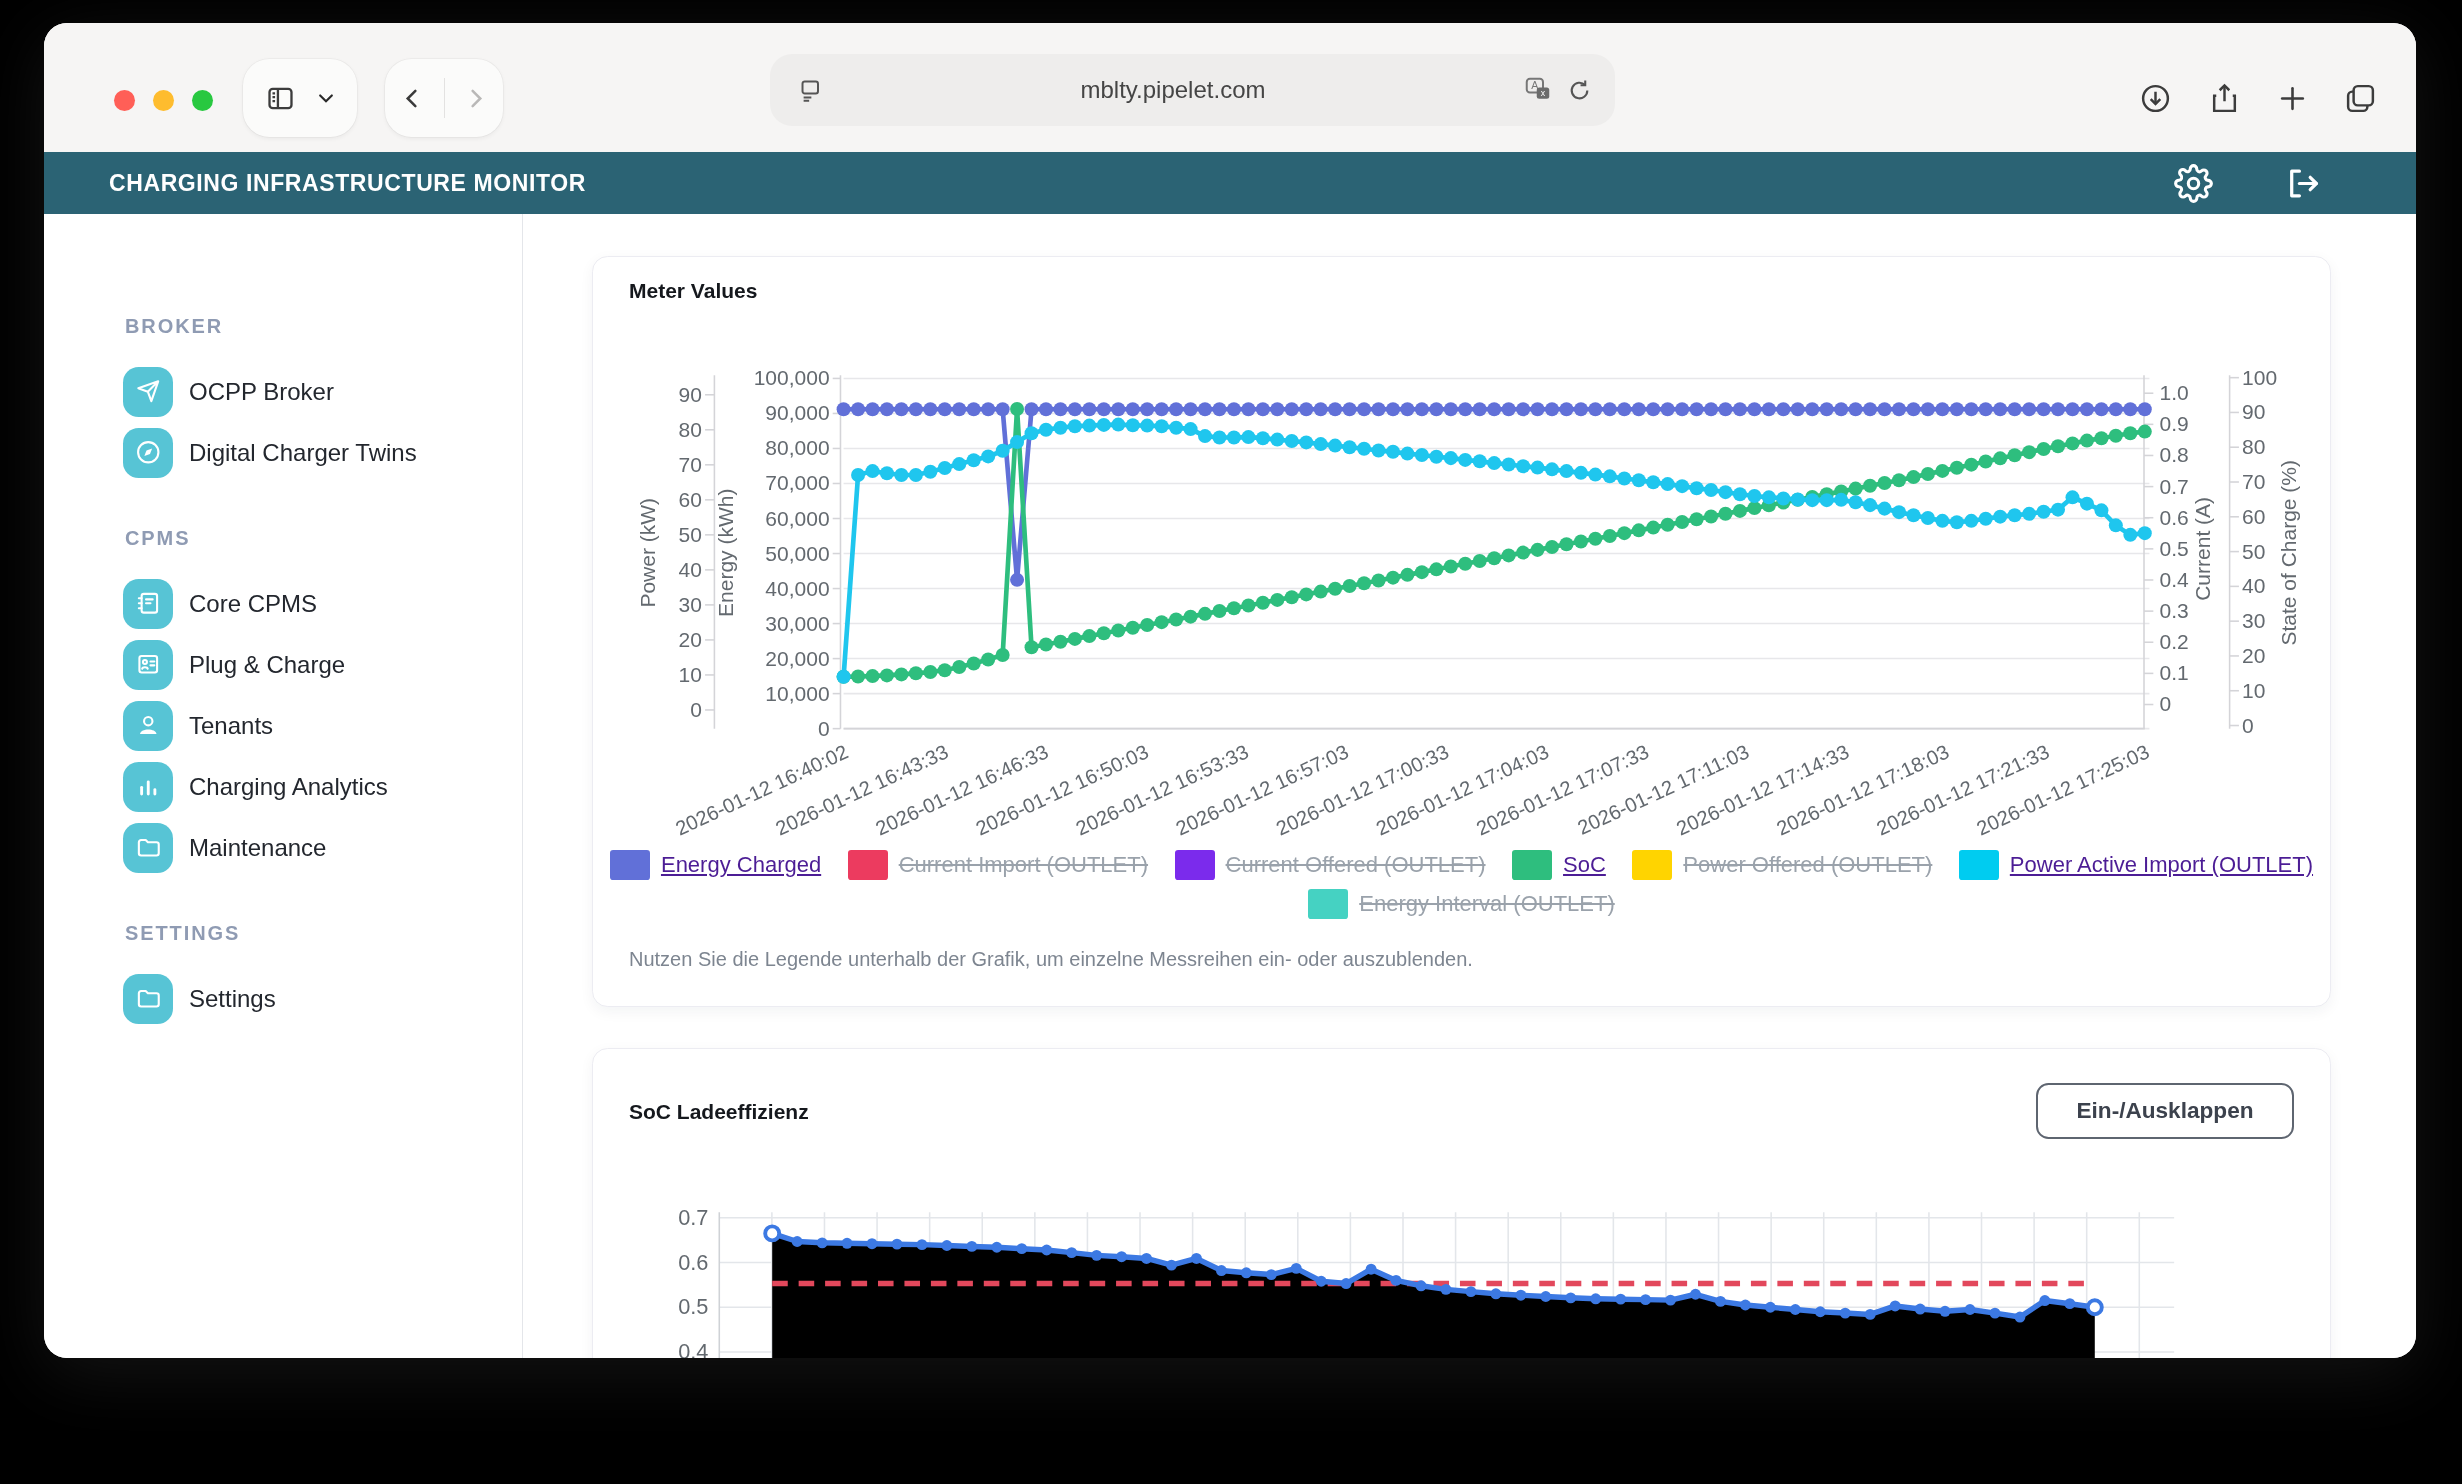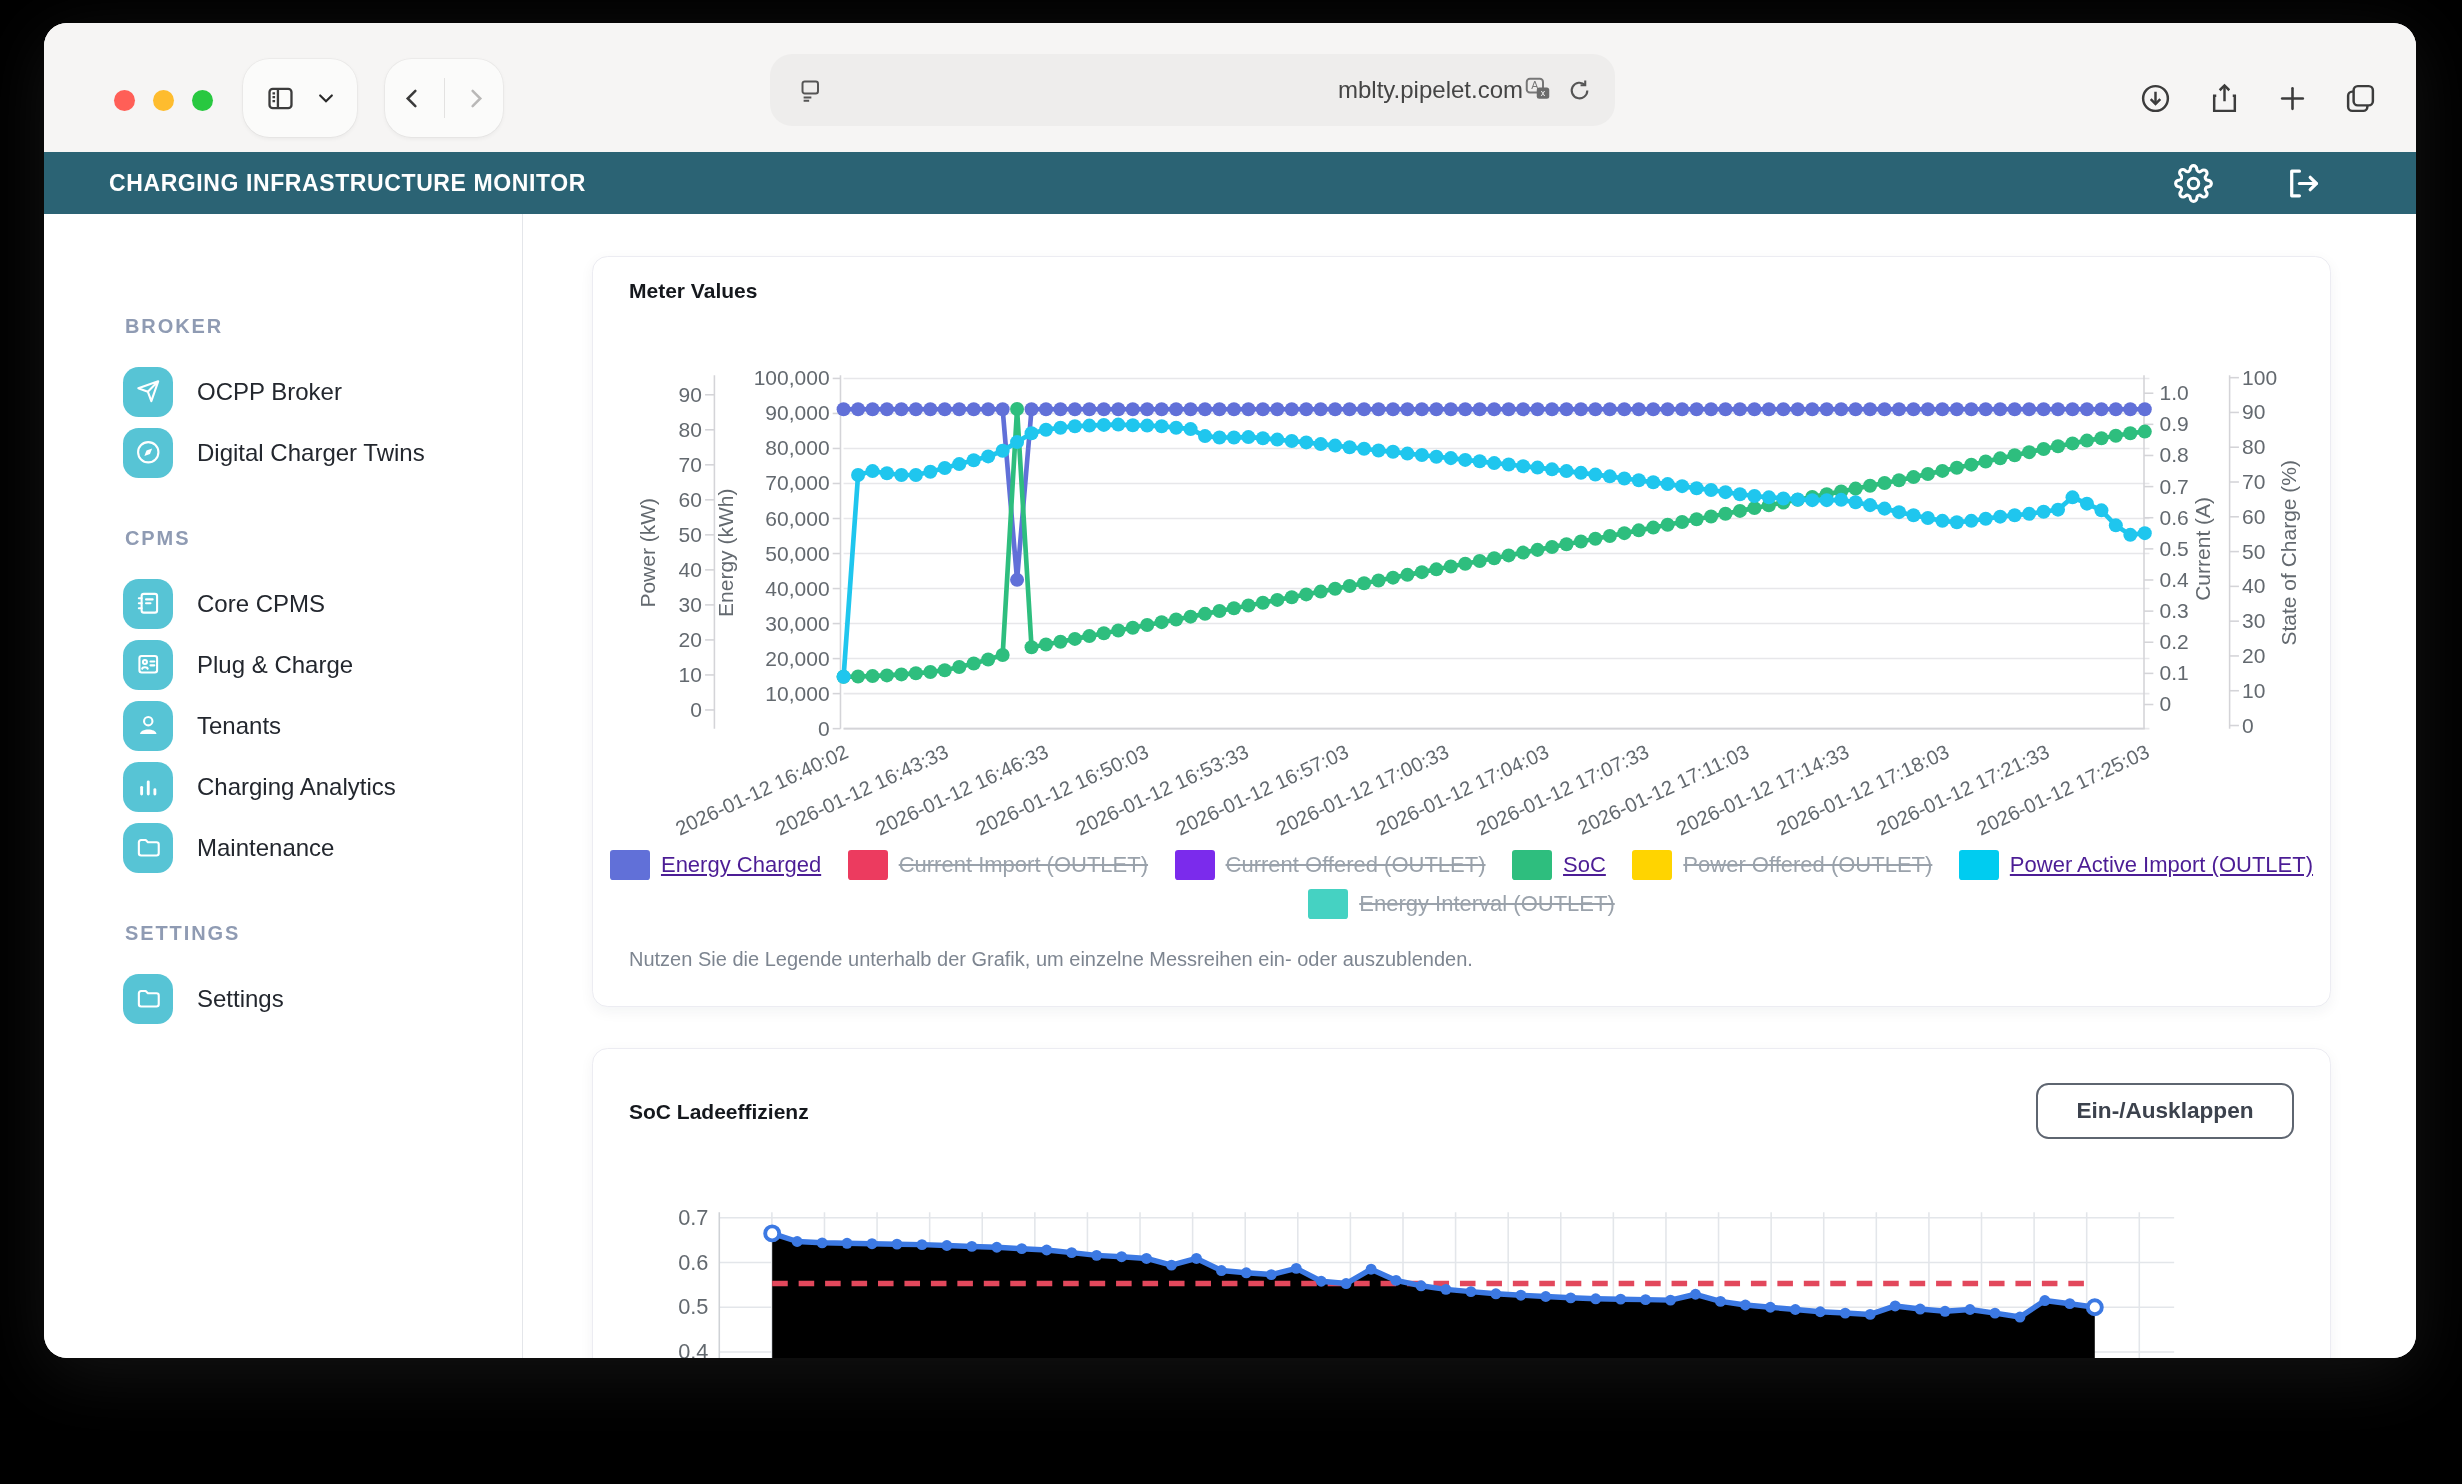--- a/index.html
+++ b/index.html
@@ -10,36 +10,36 @@
           box-shadow:0 15.6px 70px rgba(255,255,255,.08);}
   
   .toolbar{position:absolute;left:0;top:0;right:0;height:129px;background:#f6f5f4;
            border-bottom:0.8px solid #d9d8d7;}
   .dot{position:absolute;top:67px;width:21px;height:21px;border-radius:50%;}
   .tb-pill{position:absolute;top:36px;height:78px;background:#fbfbfa;border-radius:26.5px;
            box-shadow:0 0 0 0.8px rgba(0,0,0,.04),0 1.6px 4.7px rgba(0,0,0,.05);
            display:flex;align-items:center;justify-content:center;gap:20px;color:#3c3c3c;}
   .urlbar{position:absolute;left:726px;top:31px;width:845px;height:72px;background:#eeedec;
           border-radius:22px;display:flex;align-items:center;color:#3f3f3f;}
-  .urlbar .domain{flex:1;text-align:right;font-size:24px;color:#454545;}
+  .urlbar .domain{flex:1;text-align:center;font-size:24px;color:#454545;}
   .tb-ic{color:#444;display:flex;align-items:center;justify-content:center;}
   .tb-right{position:absolute;top:36px;height:78px;display:flex;align-items:center;gap:36px;color:#3c3c3c;}
   
   .appbar{position:absolute;left:0;top:129px;right:0;height:62px;background:#2b6374;}
   .appbar .title{position:absolute;left:65px;top:0;height:62px;display:flex;align-items:center;
                  color:#fff;font-size:23px;font-weight:600;letter-spacing:0.6px;}
   .appbar .acticon{position:absolute;top:11px;width:40px;height:40px;display:flex;
                    align-items:center;justify-content:center;color:#fff;cursor:pointer;}
   
   .sidebar{position:absolute;left:0;top:191px;bottom:0;width:479px;background:#fff;
            border-right:0.8px solid #e4e6ea;padding-top:101px;box-sizing:border-box;}
   .sb-heading{margin:44px 0 23px 81px;font-size:20px;font-weight:700;letter-spacing:1.9px;
               color:#8f9bb3;}
   .sb-heading:first-child{margin-top:0;}
-  .sb-item{display:flex;align-items:center;gap:24px;height:61px;padding-left:79px;cursor:pointer;}
+  .sb-item{display:flex;align-items:center;gap:16px;height:61px;padding-left:79px;cursor:pointer;}
   .sb-icon{width:50px;height:50px;border-radius:15.6px;background:#57c4d5;display:flex;
            align-items:center;justify-content:center;color:#fff;flex:0 0 auto;}
   .sb-label{font-size:24px;color:#23272e;}
   .main{position:absolute;left:480px;top:191px;right:0;bottom:0;background:#fff;}
   .card{position:absolute;left:68px;width:1737px;background:#fff;border:0.8px solid #ececf2;
         border-radius:15.6px;box-shadow:0 4.7px 14px rgba(20,30,60,.05);}
   .card1{top:42px;height:749px;}
   .card2{top:834px;height:700px;}
   .card-title{position:absolute;left:36px;font-size:21px;font-weight:600;color:#15181d;}
   .note{position:absolute;left:36px;top:691px;font-size:20px;color:#7d8590;}

